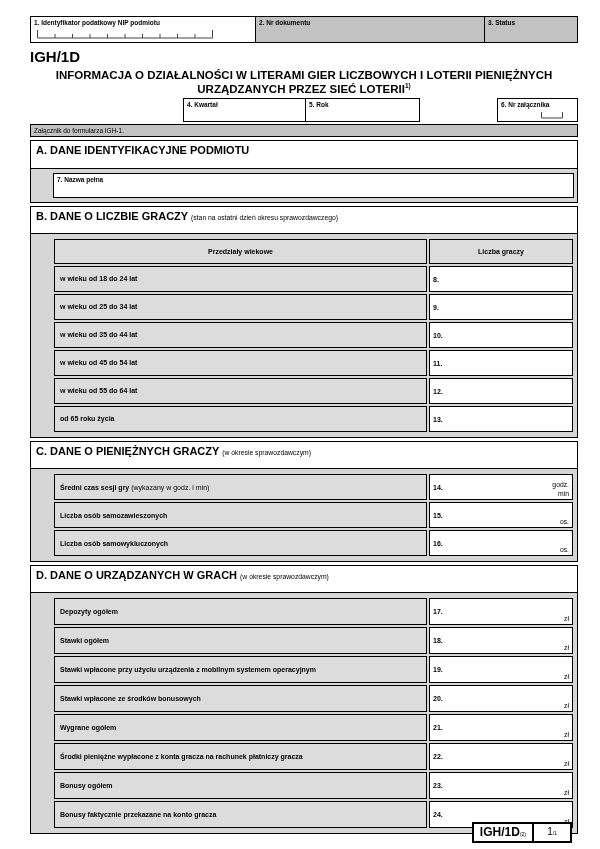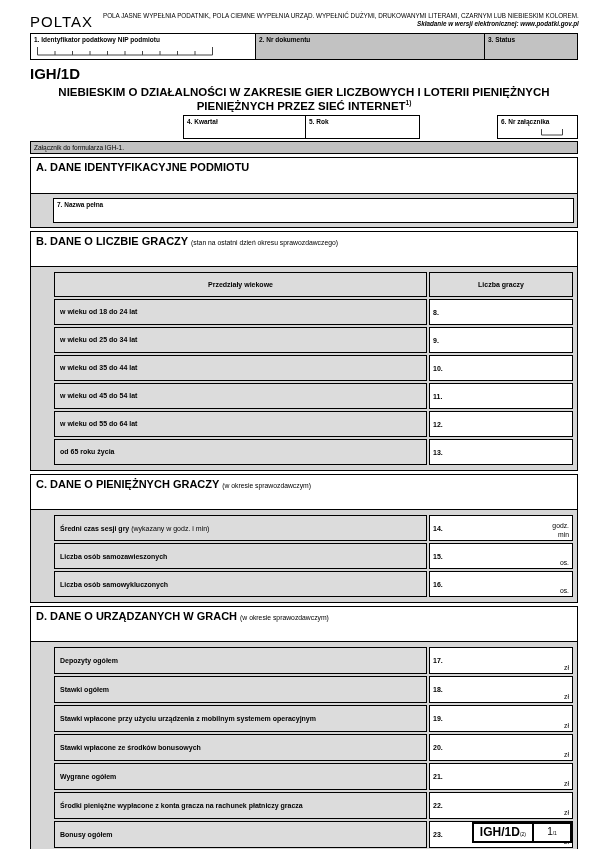--- a/index.html
+++ b/index.html
@@ -40,21 +40,21 @@
   .zal { position:absolute; right:0; top:0; width:81px; height:24px;
          border:1.5px solid #000; box-sizing:border-box; background:#fff; }
   .bracket { position:absolute; right:14px; bottom:2px; }
 
   
   .attachbar { margin-top:1px; background:#c2c2c2; border:1px solid #000;
                font-size:6.5px; padding:1px 3px; height:9px; line-height:9px; }
 
   
   .section { border:1.8px solid #000; margin-top:3px; }
-  .sec-head { padding:3px 5px 18px 5px; font-size:11px; font-weight:bold;
+  .sec-head { padding:3px 5px 10px 5px; font-size:11px; font-weight:bold;
               background:#fff; border-bottom:1.8px solid #000; line-height:1.2; }
   .sec-note { font-size:6.8px; font-weight:normal; }
   .sec-body { background:#d6d6d6; padding:3px 2px 3px 21px; }
 
   .namecell { background:#fff; border:1px solid #000; height:23px; margin:1px; }
 
   table.ftab { width:100%; border-collapse:separate; border-spacing:2px; }
   td.lbl { background:#dcdcdc; border:1px solid #000; font-size:7px; font-weight:bold;
            padding:2px 5px; vertical-align:middle; height:20px; }
   td.hdr { background:#dcdcdc; border:1px solid #000; font-size:7px; font-weight:bold;
@@ -78,47 +78,40 @@
   .f-code .cnote { font-size:5px; font-weight:normal; }
   .f-page { width:36px; text-align:center; font-size:10px; line-height:16px; }
   .f-page .psuf { font-size:5px; }
 </style>
 </head>
 <body>
 
 <div class="page">
  <div class="inner">
 
-  <div class="topbar">
-    <span class="brand">POLTAX</span>
-    <div class="topnotes">
-      <div class="note1">POLA JASNE WYPEŁNIA PODATNIK, POLA CIEMNE WYPEŁNIA URZĄD.  WYPEŁNIĆ DUŻYMI, DRUKOWANYMI LITERAMI, CZARNYM LUB NIEBIESKIM KOLOREM.</div>
-      <div class="note2">Składanie w wersji elektronicznej: www.podatki.gov.pl</div>
-    </div>
-  </div>
 
   <div class="idrow">
     <div class="idbox b1">
       <div class="flabel">1. Identyfikator podatkowy NIP podmiotu</div>
       <svg class="nip-ruler" width="176" height="9" viewBox="0 0 176 9">
         <path d="M0.5 0 V8 H175.5 V0 M18 8 V4 M35.5 8 V4 M53 8 V4 M70.5 8 V4 M88 8 V4 M105.5 8 V4 M123 8 V4 M140.5 8 V4 M158 8 V4" stroke="#444" stroke-width="1" fill="none"></path>
       </svg>
     </div>
     <div class="idbox b2 gray">
       <div class="flabel">2. Nr dokumentu</div>
     </div>
     <div class="idbox b3 gray">
       <div class="flabel">3. Status</div>
     </div>
   </div>
 
   <div class="formcode">IGH/1D</div>
   <div class="title">
-    <span>NIEBIESKIM O DZIAŁALNOŚCI W ZAKRESIE GIER LICZBOWYCH I LOTERII PIENIĘŻNYCH</span><br>
-    <span>PIENIĘŻNYCH PRZEZ SIEĆ INTERNET</span><sup>1)</sup>
+    <span>INFORMACJA O DZIAŁALNOŚCI W LITERAMI GIER LICZBOWYCH I LOTERII PIENIĘŻNYCH</span><br>
+    <span>URZĄDZANYCH PRZEZ SIEĆ LOTERII</span><sup>1)</sup>
   </div>
 
   <div class="periodrow">
     <div class="kr">
       <div class="cell k">
         <div class="flabel">4. Kwartał</div>
       </div>
       <div class="cell r">
         <div class="flabel">5. Rok</div>
       </div>

